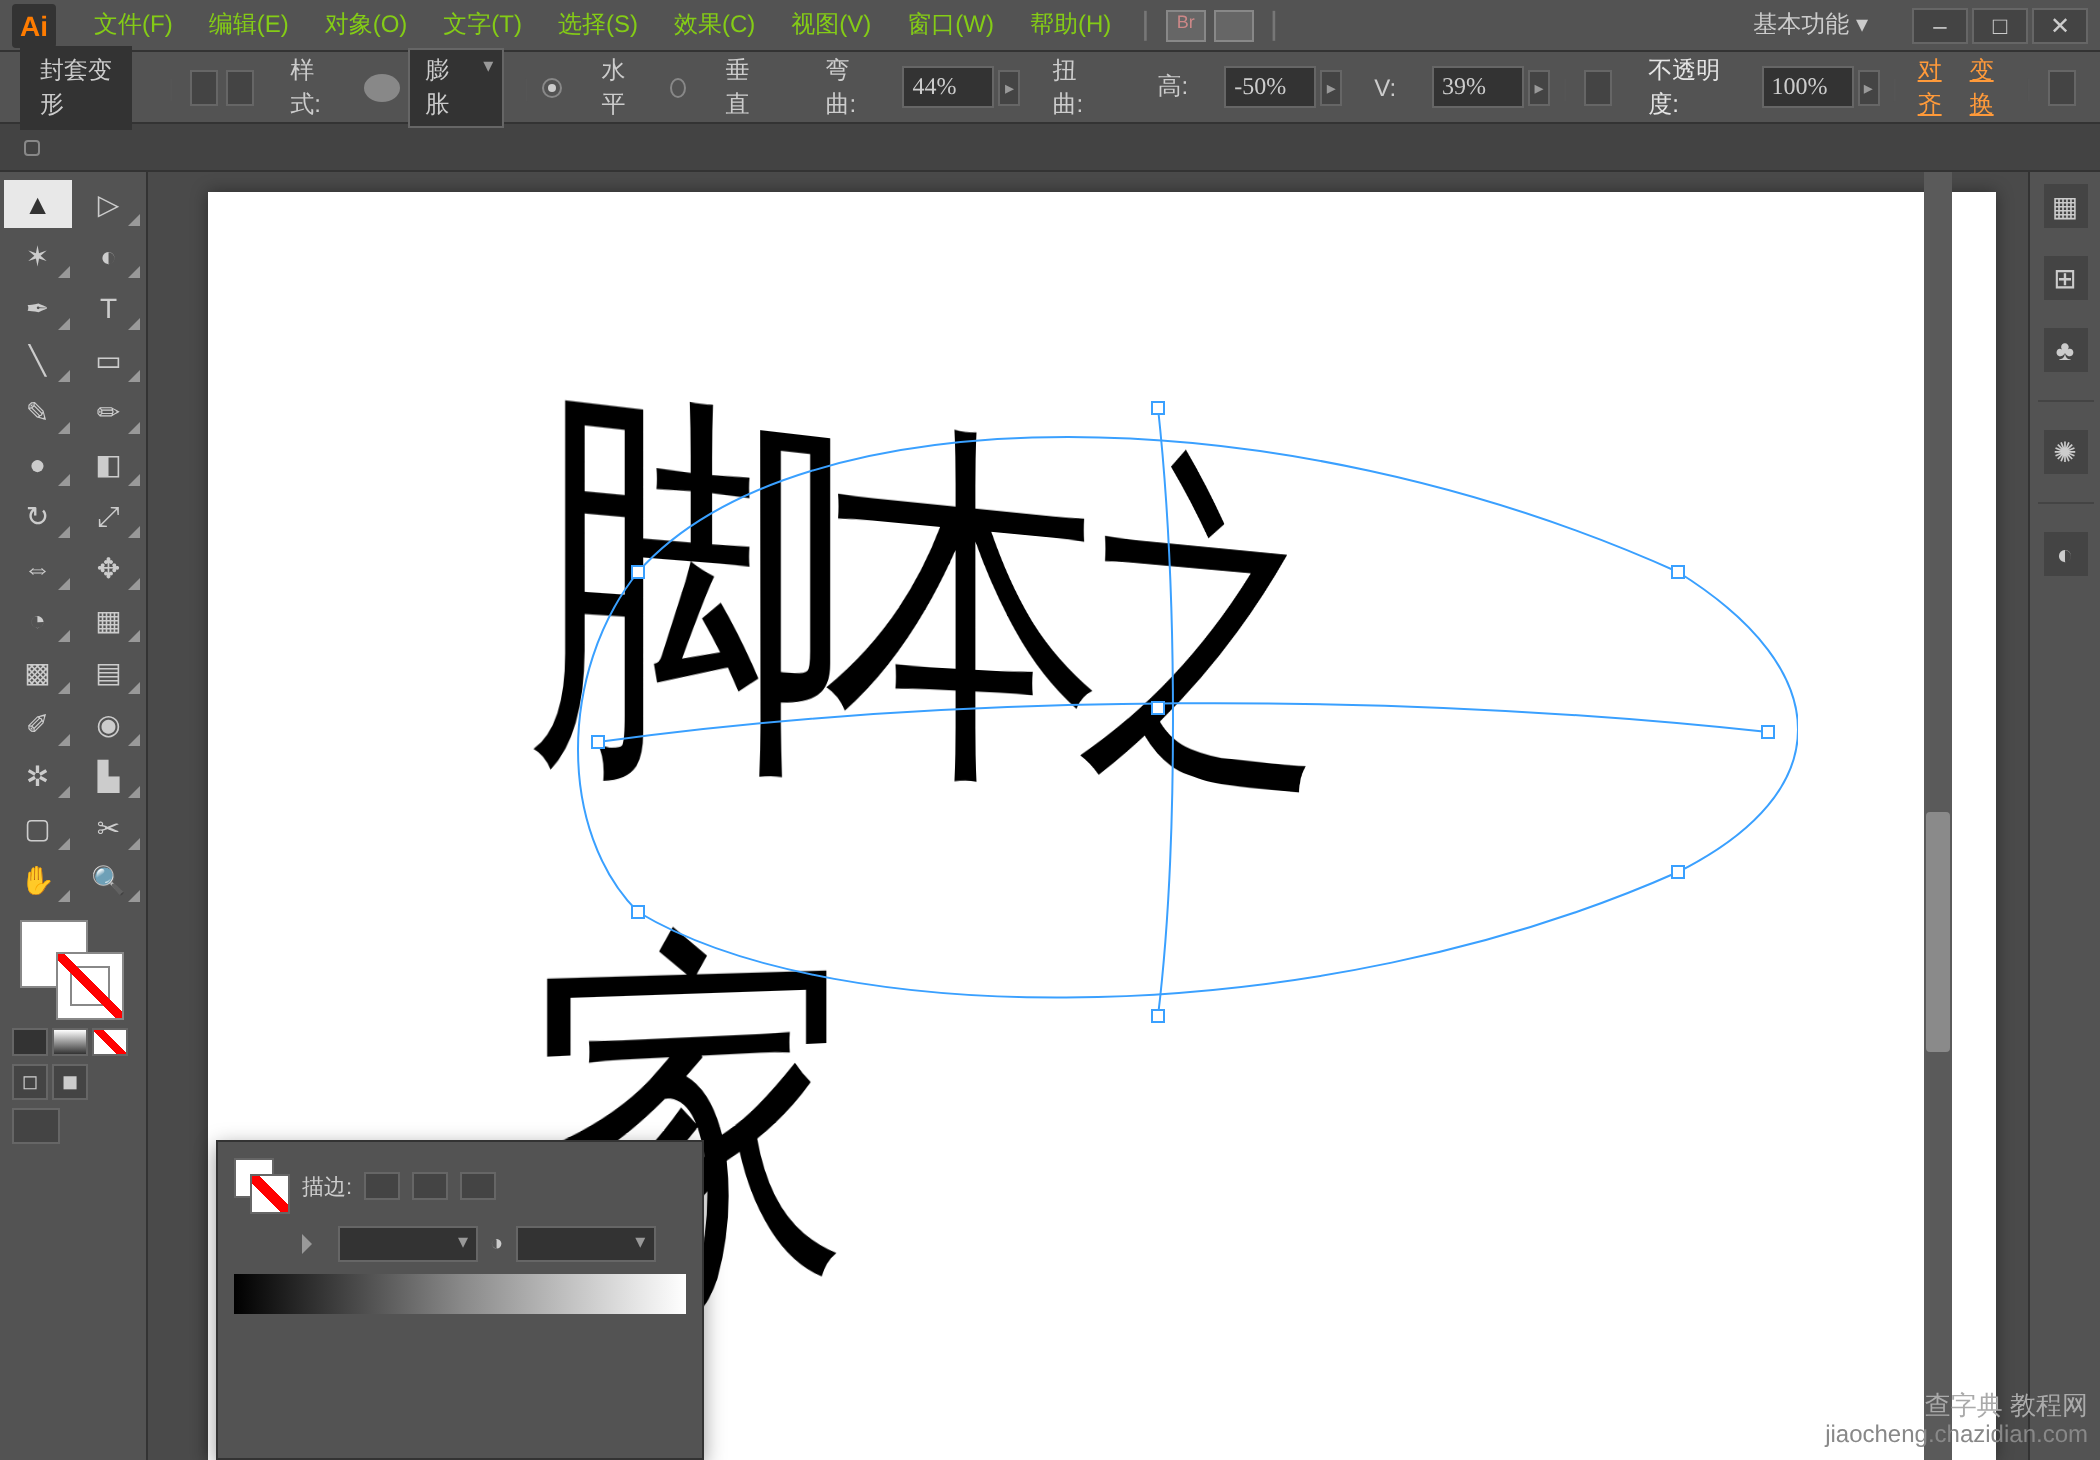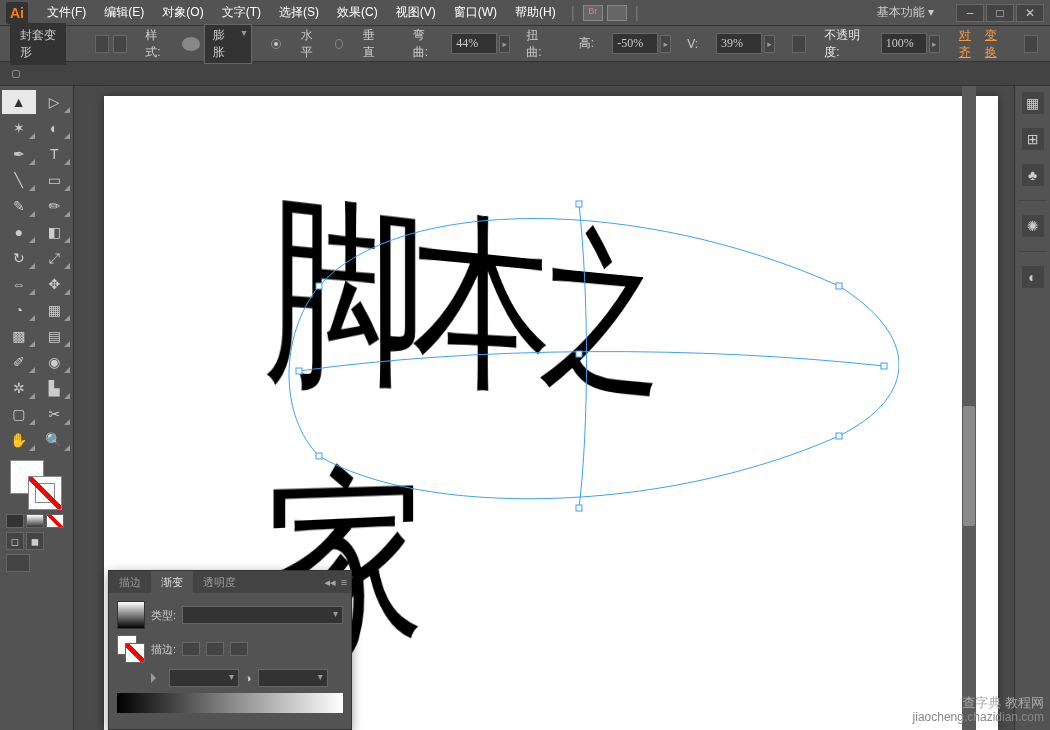--- a/index.html
+++ b/index.html
@@ -1,21 +1,21 @@
 <!DOCTYPE html>
 <html><head>
 <meta charset="utf-8">
 <style>
 * { margin:0; padding:0; box-sizing:border-box; font-family:"Microsoft YaHei","SimSun",Arial,sans-serif; user-select:none; }
 body { width:1050px; height:730px; background:#4a4a4a; overflow:hidden; position:relative; }
 
 
 .menubar { height:26px; background:#535353; display:flex; align-items:center; padding:0 6px; border-bottom:1px solid #333; }
 .menubar .logo { width:22px; height:22px; background:#333; color:#ff7c00; font-weight:bold; font-size:14px; display:flex; align-items:center; justify-content:center; margin-right:10px; border-radius:2px; }
-.menubar .menu-item { color:#ffffff; font-size:12px; padding:0 9px; cursor:default; }
+.menubar .menu-item { color:#84cc16; font-size:12px; padding:0 9px; cursor:default; }
 .menubar .spacer { flex:1; }
 .menubar .btn-icon { width:20px; height:16px; background:#666; margin:0 2px; border:1px solid #888; }
 .menubar .pipe { color:#777; padding:0 6px; }
 .menubar .workspace { color:#ccc; font-size:12px; padding:0 8px; }
 .menubar .win-controls { display:flex; gap:0; margin-left:12px; }
 .menubar .win-controls div { width:28px; height:18px; background:#444; color:#ccc; display:flex; align-items:center; justify-content:center; font-size:12px; margin-left:2px; border:1px solid #666; cursor:default; }
 
 
 .optionsbar { height:36px; background:#535353; display:flex; align-items:center; padding:0 10px; border-bottom:1px solid #333; font-size:12px; color:#ccc; }
 .optionsbar .title { background:#333; padding:4px 10px; color:#ccc; margin-right:12px; }
@@ -248,34 +248,21 @@
     <div class="ric">⊞</div>
     <div class="ric">♣</div>
     <div class="sep"></div>
     <div class="ric">✺</div>
     <div class="sep"></div>
     <div class="ric">◐</div>
   </div>
 </div>
 
 <div class="panel">
-  <div class="ptab">
-    <div class="t">描边</div>
-    <div class="t on">渐变</div>
-    <div class="t">透明度</div>
-    <div class="spacer"></div>
-    <div class="mini">◂◂</div>
-    <div class="mini">≡</div>
-  </div>
   <div class="body">
-    <div class="row">
-      <div class="swatch"></div>
-      <span>类型:</span>
-      <div class="dd2"></div>
-    </div>
     <div class="row">
       <div class="miniswatch">
           <div class="f"></div>
           <div class="s"></div>
         </div>
       <span>描边:</span>
       <div class="ic3"></div>
       <div class="ic3"></div>
       <div class="ic3"></div>
     </div>

